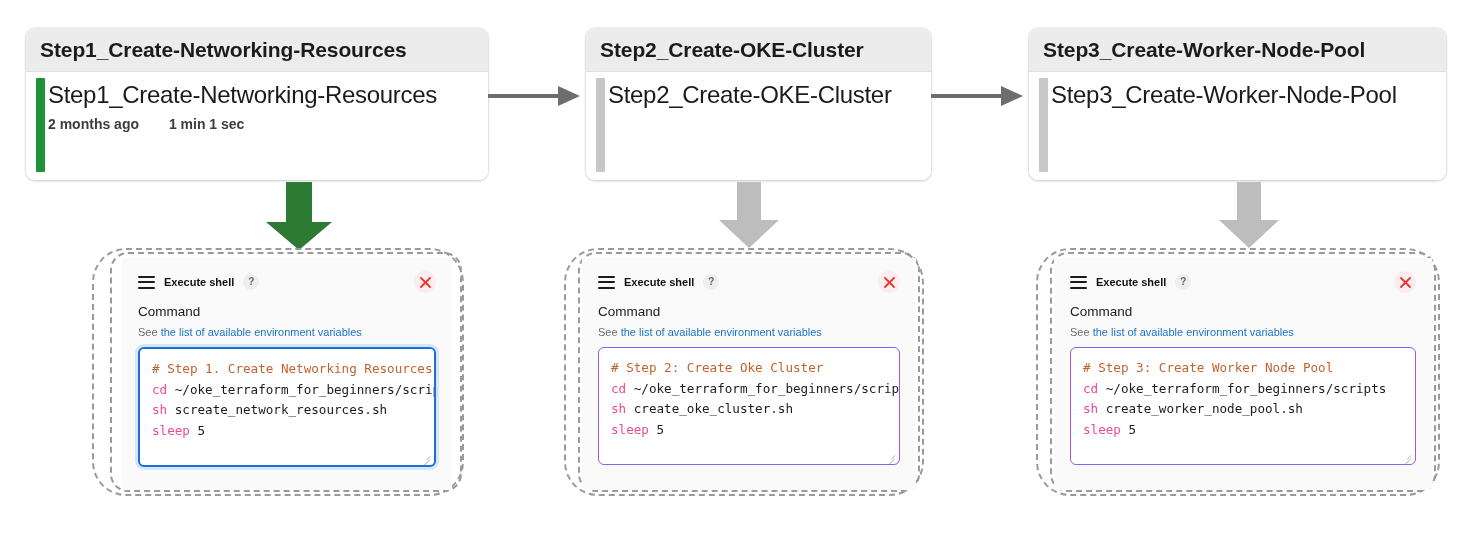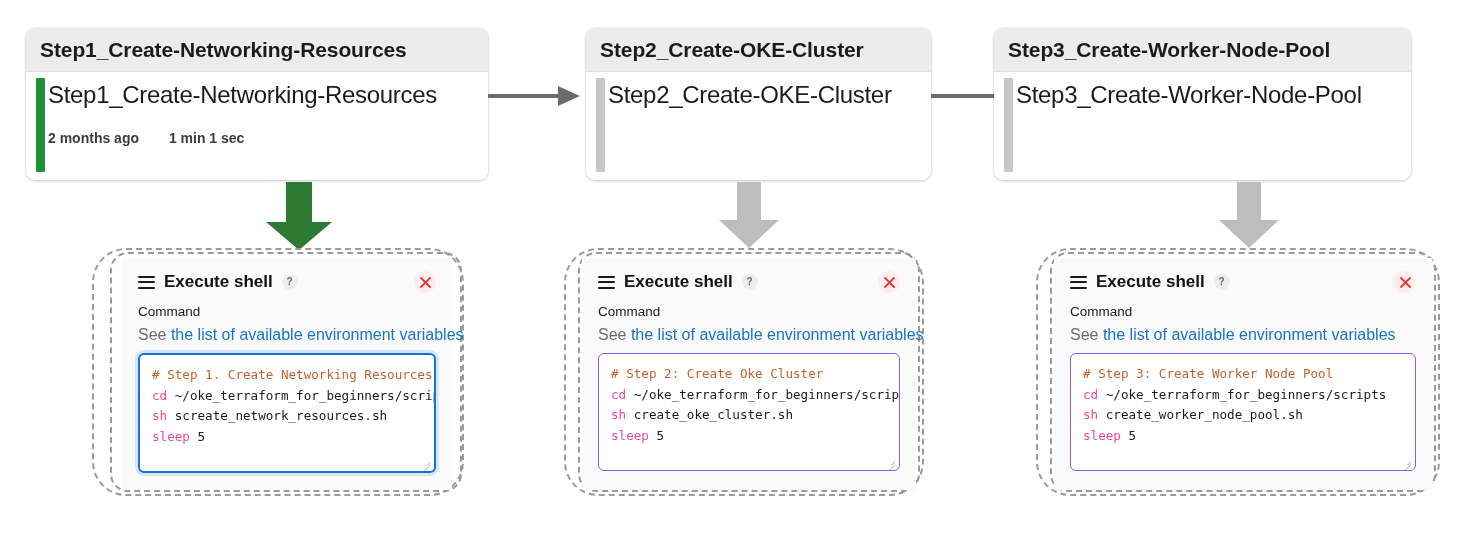--- a/index.html
+++ b/index.html
@@ -54,21 +54,21 @@
     border-radius: 1px;
   }
   .run-name {
     font-size: 24px;
     color: #1b1b1b;
     line-height: 1.15;
     white-space: nowrap;
     letter-spacing: -0.3px;
   }
   .run-meta {
-    margin-top: 21px;
+    margin-top: 7px;
     font-size: 14px;
     font-weight: bold;
     color: #3c3c3c;
     white-space: nowrap;
   }
   .run-meta .meta-duration { margin-left: 26px; }
 
   
   .arrow-h, .arrow-d { position: absolute; }
   .arrow-h svg, .arrow-d svg { display: block; }
@@ -102,21 +102,21 @@
     height: 22px;
     margin-bottom: 11px;
   }
   .drag-handle {
     width: 17px; height: 13px;
     display: flex; flex-direction: column; justify-content: space-between;
     margin-right: 9px;
   }
   .drag-handle i { display:block; height: 2px; background: #1b1b1b; border-radius: 1px; }
   .panel-title {
-    font-size: 17px;
+    font-size: 11px;
     font-weight: bold;
     color: #111111;
     white-space: nowrap;
   }
   .help-badge {
     margin-left: 9px;
     width: 16px; height: 16px;
     border-radius: 50%;
     background: #eeeeee;
     color: #666666;
@@ -133,21 +133,21 @@
     display: flex; align-items: center; justify-content: center;
   }
   .close-btn svg { display: block; }
 
   .field-label {
     font-size: 13.5px;
     color: #1b1b1b;
     margin-bottom: 7px;
   }
   .env-line {
-    font-size: 16px;
+    font-size: 11px;
     margin-bottom: 9px;
     white-space: nowrap;
   }
   .env-line .see { color: #6b6b6b; }
   .env-line .env-link { color: #1a73c8; }
 
   .code-box {
     position: relative;
     box-sizing: border-box;
     border-radius: 6px;
@@ -220,21 +220,21 @@
     </div>
   </div>
 
   <div class="arrow-h" style="left:931px; top:82px; width:96px; height:28px;">
     <svg width="96" height="28" viewBox="0 0 96 28">
       <line x1="0" y1="14" x2="72" y2="14" stroke="#6d6d6d" stroke-width="4"></line>
       <path d="M70 4 L92 14 L70 24 Z" fill="#6d6d6d"></path>
     </svg>
   </div>
 
-  <div class="stage-card" style="left:994px; top:28px; width:417px; height:152px;">
+  <div class="stage-card" style="left:1029px; top:28px; width:417px; height:152px;">
     <div class="stage-card-header">Step3_Create-Worker-Node-Pool</div>
     <div class="stage-card-body">
       <div class="status-bar" style="background:#c7c7c7;"></div>
       <div class="run-name">Step3_Create-Worker-Node-Pool</div>
     </div>
   </div>
 
   <div class="arrow-d" style="left:258px; top:182px; width:82px; height:70px;">
     <svg width="82" height="70" viewBox="0 0 82 70">
       <path d="M28 0 H54 V40 H74 L41 68 L8 40 H28 Z" fill="#2c7a33"></path>

